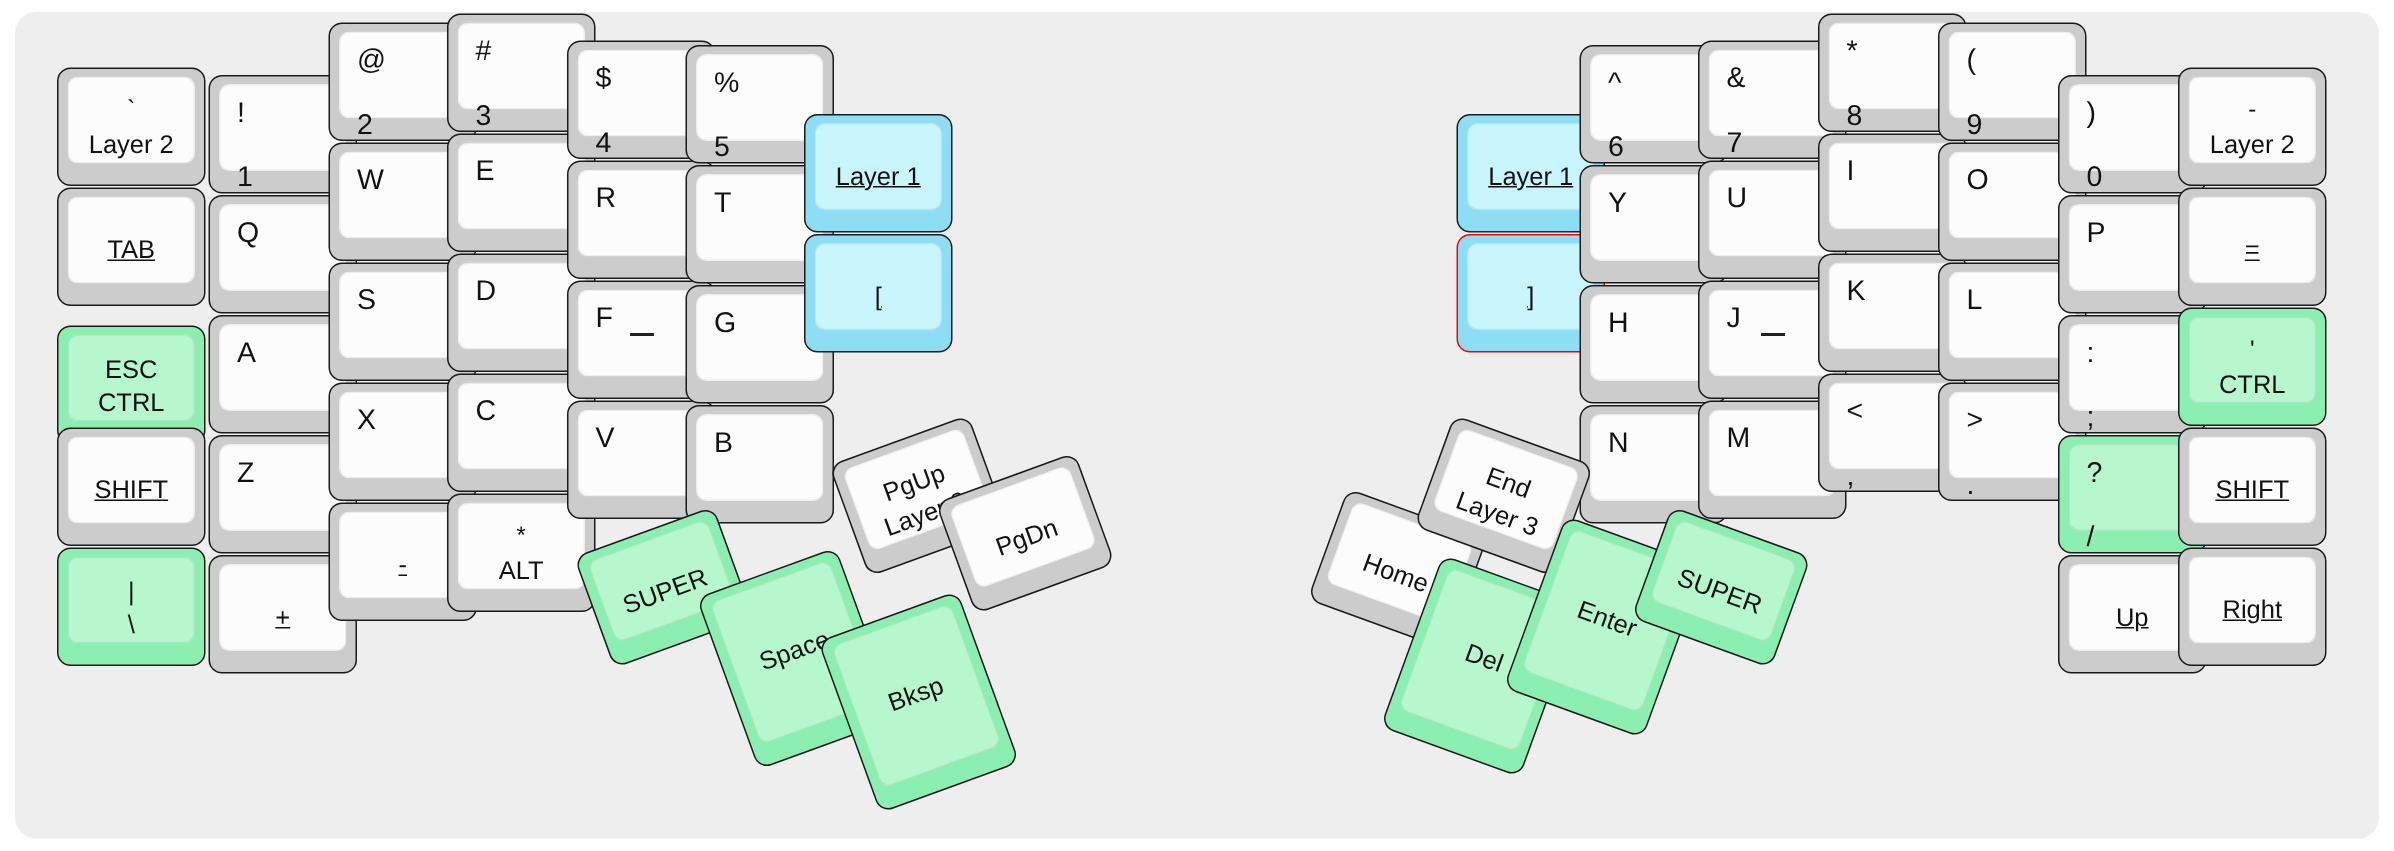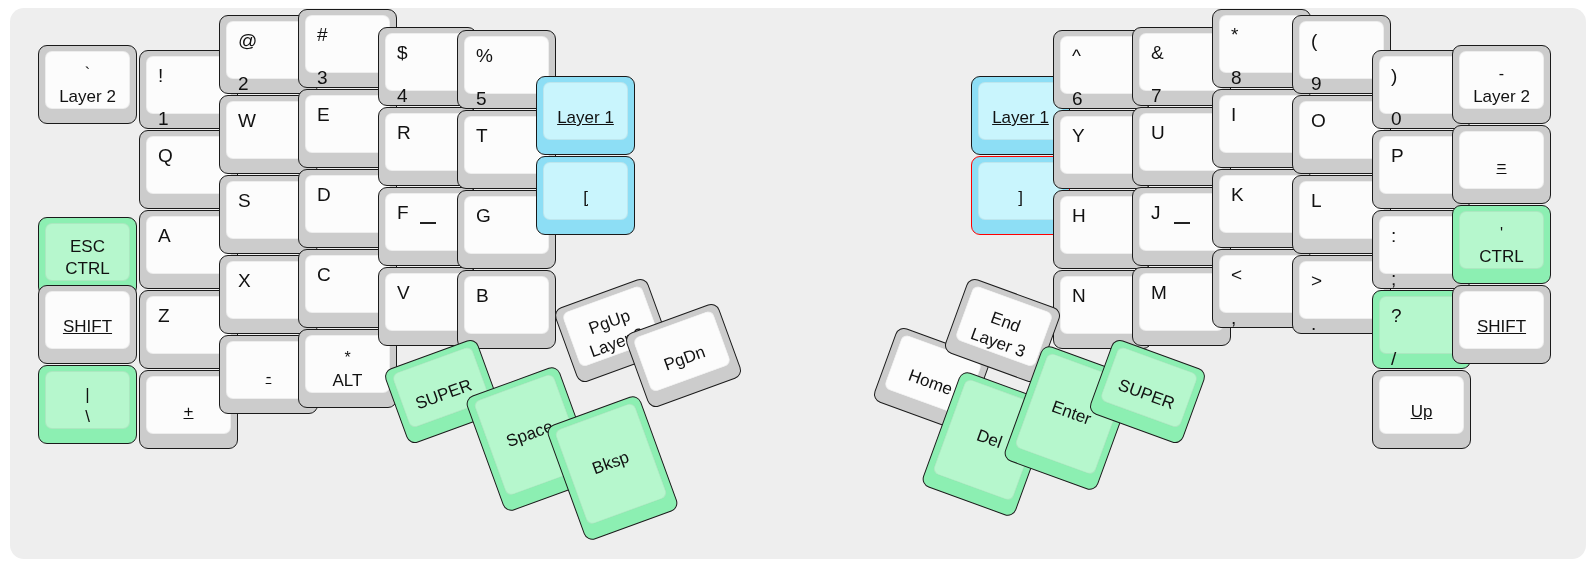--- a/index.html
+++ b/index.html
@@ -46,20 +46,25 @@
 
 <div id="stage">
   <div id="panel"></div>
   <div class="kb" id="kb">
       <div class="key" style="left: 38px; top: 45px; width: 99px; height: 79px; z-index: 10;">
         <div class="cap">
           <div class="lg ct c1 small">`</div>
           <div class="lg ct c2">Layer 2</div>
         </div>
       </div>
+      <div class="key" style="left: 38px; top: 125px; width: 99px; height: 79px; z-index: 10;">
+        <div class="cap">
+          <div class="lg ct cmid">TAB</div>
+        </div>
+      </div>
       <div class="key green" style="left: 38px; top: 217px; width: 99px; height: 79px; z-index: 10;">
         <div class="cap">
           <div class="lg ct c1">ESC</div>
           <div class="lg ct c2">CTRL</div>
         </div>
       </div>
       <div class="key" style="left: 38px; top: 285px; width: 99px; height: 79px; z-index: 10;">
         <div class="cap">
           <div class="lg ct cmid">SHIFT</div>
         </div>
@@ -368,20 +373,25 @@
         <div class="cap">
           <div class="lg ct c1 small">'</div>
           <div class="lg ct c2">CTRL</div>
         </div>
       </div>
       <div class="key" style="left: 1452px; top: 285px; width: 99px; height: 79px; z-index: 16;">
         <div class="cap">
           <div class="lg ct cmid">SHIFT</div>
         </div>
       </div>
+      <div class="key" style="left: 1452px; top: 365px; width: 99px; height: 79px; z-index: 16;">
+        <div class="cap">
+          <div class="lg ct cmid">Right</div>
+        </div>
+      </div>
       <div class="thumb" style="left: 882px; top: 340px; width: 99px; height: 79px; transform: rotate(20deg); z-index: 30;">
         <div class="cap">
           <div class="tlab" style="top:26px">Home</div>
         </div>
       </div>
       <div class="thumb" style="left: 953px; top: 291px; width: 99px; height: 79px; transform: rotate(20deg); z-index: 31;">
         <div class="cap">
           <div class="tlab" style="top:14px">End</div>
           <div class="tlab" style="top:36px">Layer 3</div>
         </div>

